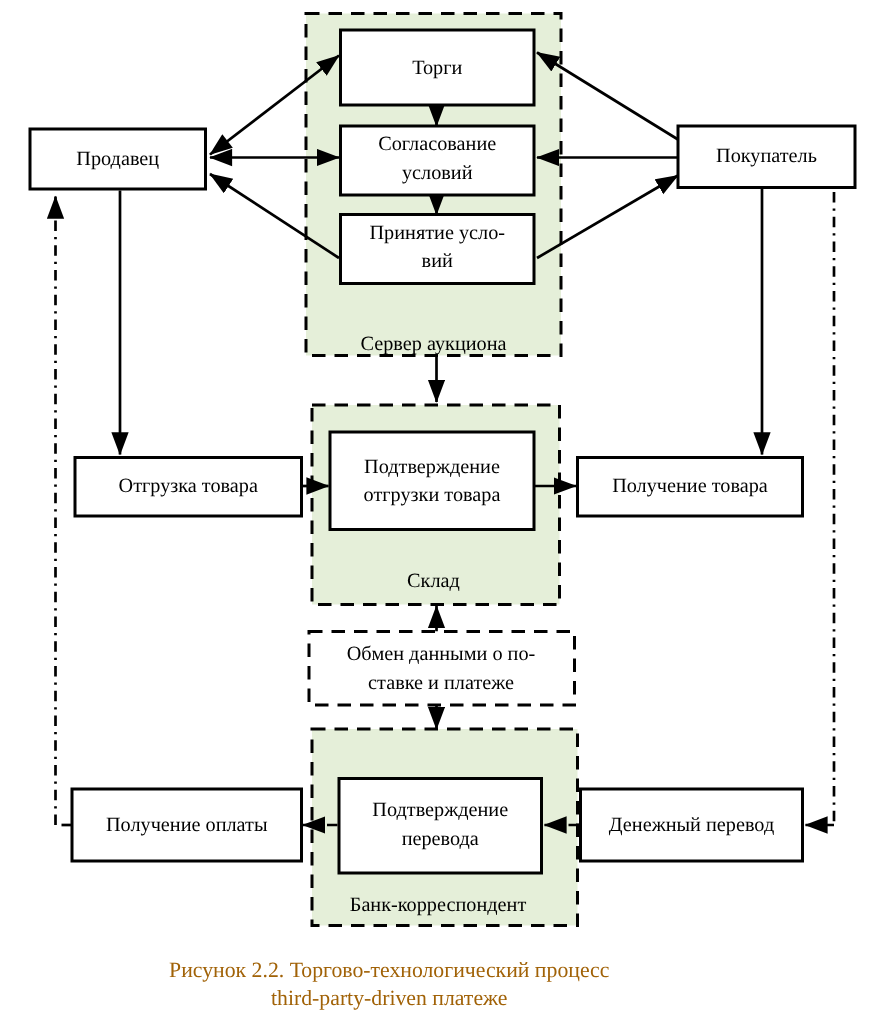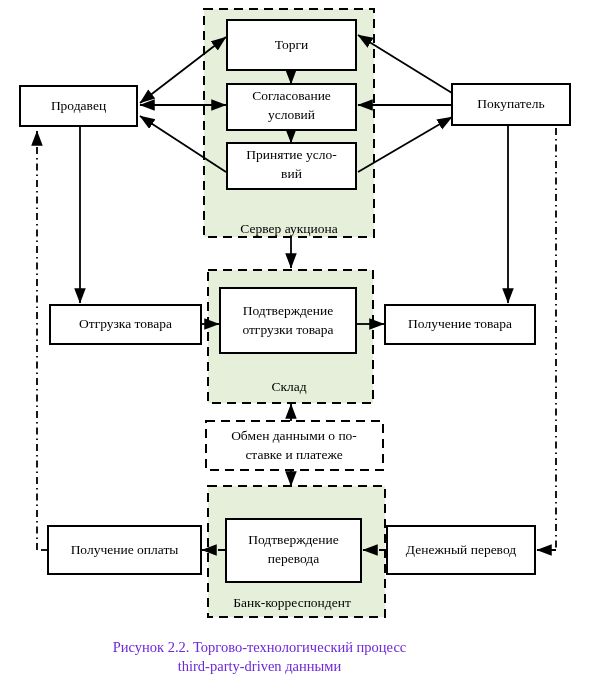--- a/index.html
+++ b/index.html
@@ -42,21 +42,21 @@
     dominant-baseline: middle;
   }
   .caption-text {
     position: absolute;
     left: 0;
     width: 519px;
     text-align: center;
     font-family: "Liberation Serif", "DejaVu Serif", serif;
     font-size: 14.5px;
     line-height: 19px;
-    color: #6d28d9;
+    color: #a16207;
   }
   .caption-line1 { top: 638px; }
   .caption-line2 { top: 657px; }
   .solid-box {
     fill: #ffffff;
     stroke: #000000;
     stroke-width: 2;
   }
   .zone-box {
     fill: #e5efd9;
@@ -179,15 +179,15 @@
     <text class="box-label" x="293.5" y="541">Подтверждение</text>
     <text class="box-label" x="293.5" y="560">перевода</text>
 
     <rect class="solid-box" x="387" y="526" width="148" height="48"></rect>
     <text class="box-label" x="461" y="551">Денежный перевод</text>
 
     <text class="zone-label" x="292" y="604">Банк-корреспондент</text>
   </svg>
 
   <div class="caption-text caption-line1">Рисунок 2.2. Торгово-технологический процесс</div>
-  <div class="caption-text caption-line2">third-party-driven данными</div>
+  <div class="caption-text caption-line2">third-party-driven платеже</div>
 
 </div>
 
 </body></html>

